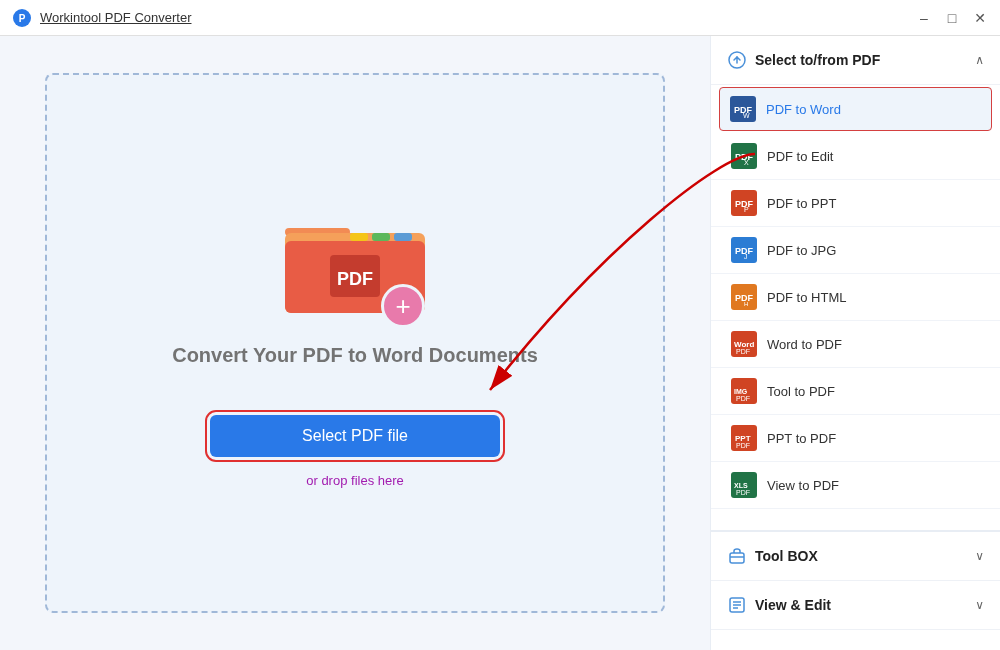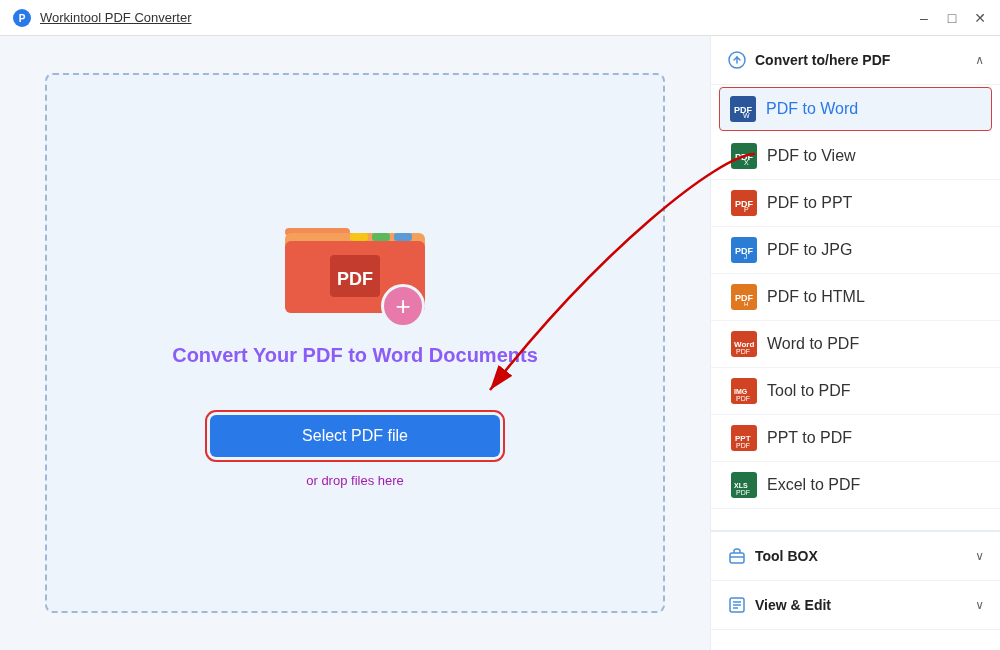--- a/index.html
+++ b/index.html
@@ -108,21 +108,21 @@
       justify-content: center;
       color: white;
       font-size: 26px;
       font-weight: 300;
       border: 3px solid #eef4fb;
     }
 
     .convert-title {
       font-size: 20px;
       font-weight: 700;
-      color: #8b5cf6;
+      color: #737373;
       text-align: center;
     }
 
     .select-btn {
       background: #2979e8;
       color: white;
       border: none;
       border-radius: 6px;
       padding: 12px 92px;
       font-size: 16px;
@@ -199,21 +199,21 @@
       width: 26px;
       height: 26px;
       margin-right: 10px;
       flex-shrink: 0;
       display: flex;
       align-items: center;
       justify-content: center;
     }
 
     .menu-item-label {
-      font-size: 16px;
+      font-size: 13px;
       color: #333;
     }
     .menu-item.active .menu-item-label {
       color: #2979e8;
       font-weight: 500;
     }
 
     
     .right-sidebar::-webkit-scrollbar { width: 6px; }
     .right-sidebar::-webkit-scrollbar-track { background: #f0f0f0; }
@@ -271,21 +271,21 @@
   <div class="right-sidebar">
 
     <div class="section-header">
       <div class="section-icon">
         <svg width="18" height="18" viewBox="0 0 18 18">
           <circle cx="9" cy="9" r="8" fill="none" stroke="#4a90d9" stroke-width="1.5"></circle>
           <path d="M6 9 L9 6 L12 9" fill="none" stroke="#4a90d9" stroke-width="1.5" stroke-linecap="round"></path>
           <path d="M9 6 L9 12" fill="none" stroke="#4a90d9" stroke-width="1.5" stroke-linecap="round"></path>
         </svg>
       </div>
-      <span class="section-title">Convert to/here PDF</span>
+      <span class="section-title">Select to/from PDF</span>
       <span class="chevron">∧</span>
     </div>
 
     <div class="menu-item active">
       <div class="menu-item-icon">
         <svg width="26" height="26" viewBox="0 0 26 26">
           <rect width="26" height="26" rx="3" fill="#2b579a"></rect>
           <text x="4" y="17" fill="white" font-size="9" font-weight="bold">PDF</text>
           <text x="13" y="22" fill="#fff" font-size="7">W</text>
         </svg>
@@ -294,21 +294,21 @@
     </div>
 
     <div class="menu-item">
       <div class="menu-item-icon">
         <svg width="26" height="26" viewBox="0 0 26 26">
           <rect width="26" height="26" rx="3" fill="#217346"></rect>
           <text x="4" y="17" fill="white" font-size="9" font-weight="bold">PDF</text>
           <text x="13" y="22" fill="#fff" font-size="7">X</text>
         </svg>
       </div>
-      <span class="menu-item-label">PDF to View</span>
+      <span class="menu-item-label">PDF to Edit</span>
     </div>
 
     <div class="menu-item">
       <div class="menu-item-icon">
         <svg width="26" height="26" viewBox="0 0 26 26">
           <rect width="26" height="26" rx="3" fill="#d04423"></rect>
           <text x="4" y="17" fill="white" font-size="9" font-weight="bold">PDF</text>
           <text x="13" y="22" fill="#fff" font-size="7">P</text>
         </svg>
       </div>
@@ -371,21 +371,21 @@
     </div>
 
     <div class="menu-item">
       <div class="menu-item-icon">
         <svg width="26" height="26" viewBox="0 0 26 26">
           <rect width="26" height="26" rx="3" fill="#217346"></rect>
           <text x="3" y="16" fill="white" font-size="7" font-weight="bold">XLS</text>
           <text x="5" y="23" fill="#fff" font-size="7">PDF</text>
         </svg>
       </div>
-      <span class="menu-item-label">Excel to PDF</span>
+      <span class="menu-item-label">View to PDF</span>
     </div>
 
     <div class="section-header" style="border-top: 2px solid #e8edf4; margin-top: 21px;">
       <div class="section-icon">
         <svg width="18" height="18" viewBox="0 0 18 18">
           <rect x="2" y="6" width="14" height="10" rx="2" fill="none" stroke="#4a90d9" stroke-width="1.5"></rect>
           <path d="M6 6 V4 Q6 2 9 2 Q12 2 12 4 V6" fill="none" stroke="#4a90d9" stroke-width="1.5"></path>
           <line x1="2" y1="10" x2="16" y2="10" stroke="#4a90d9" stroke-width="1.5"></line>
         </svg>
       </div>

